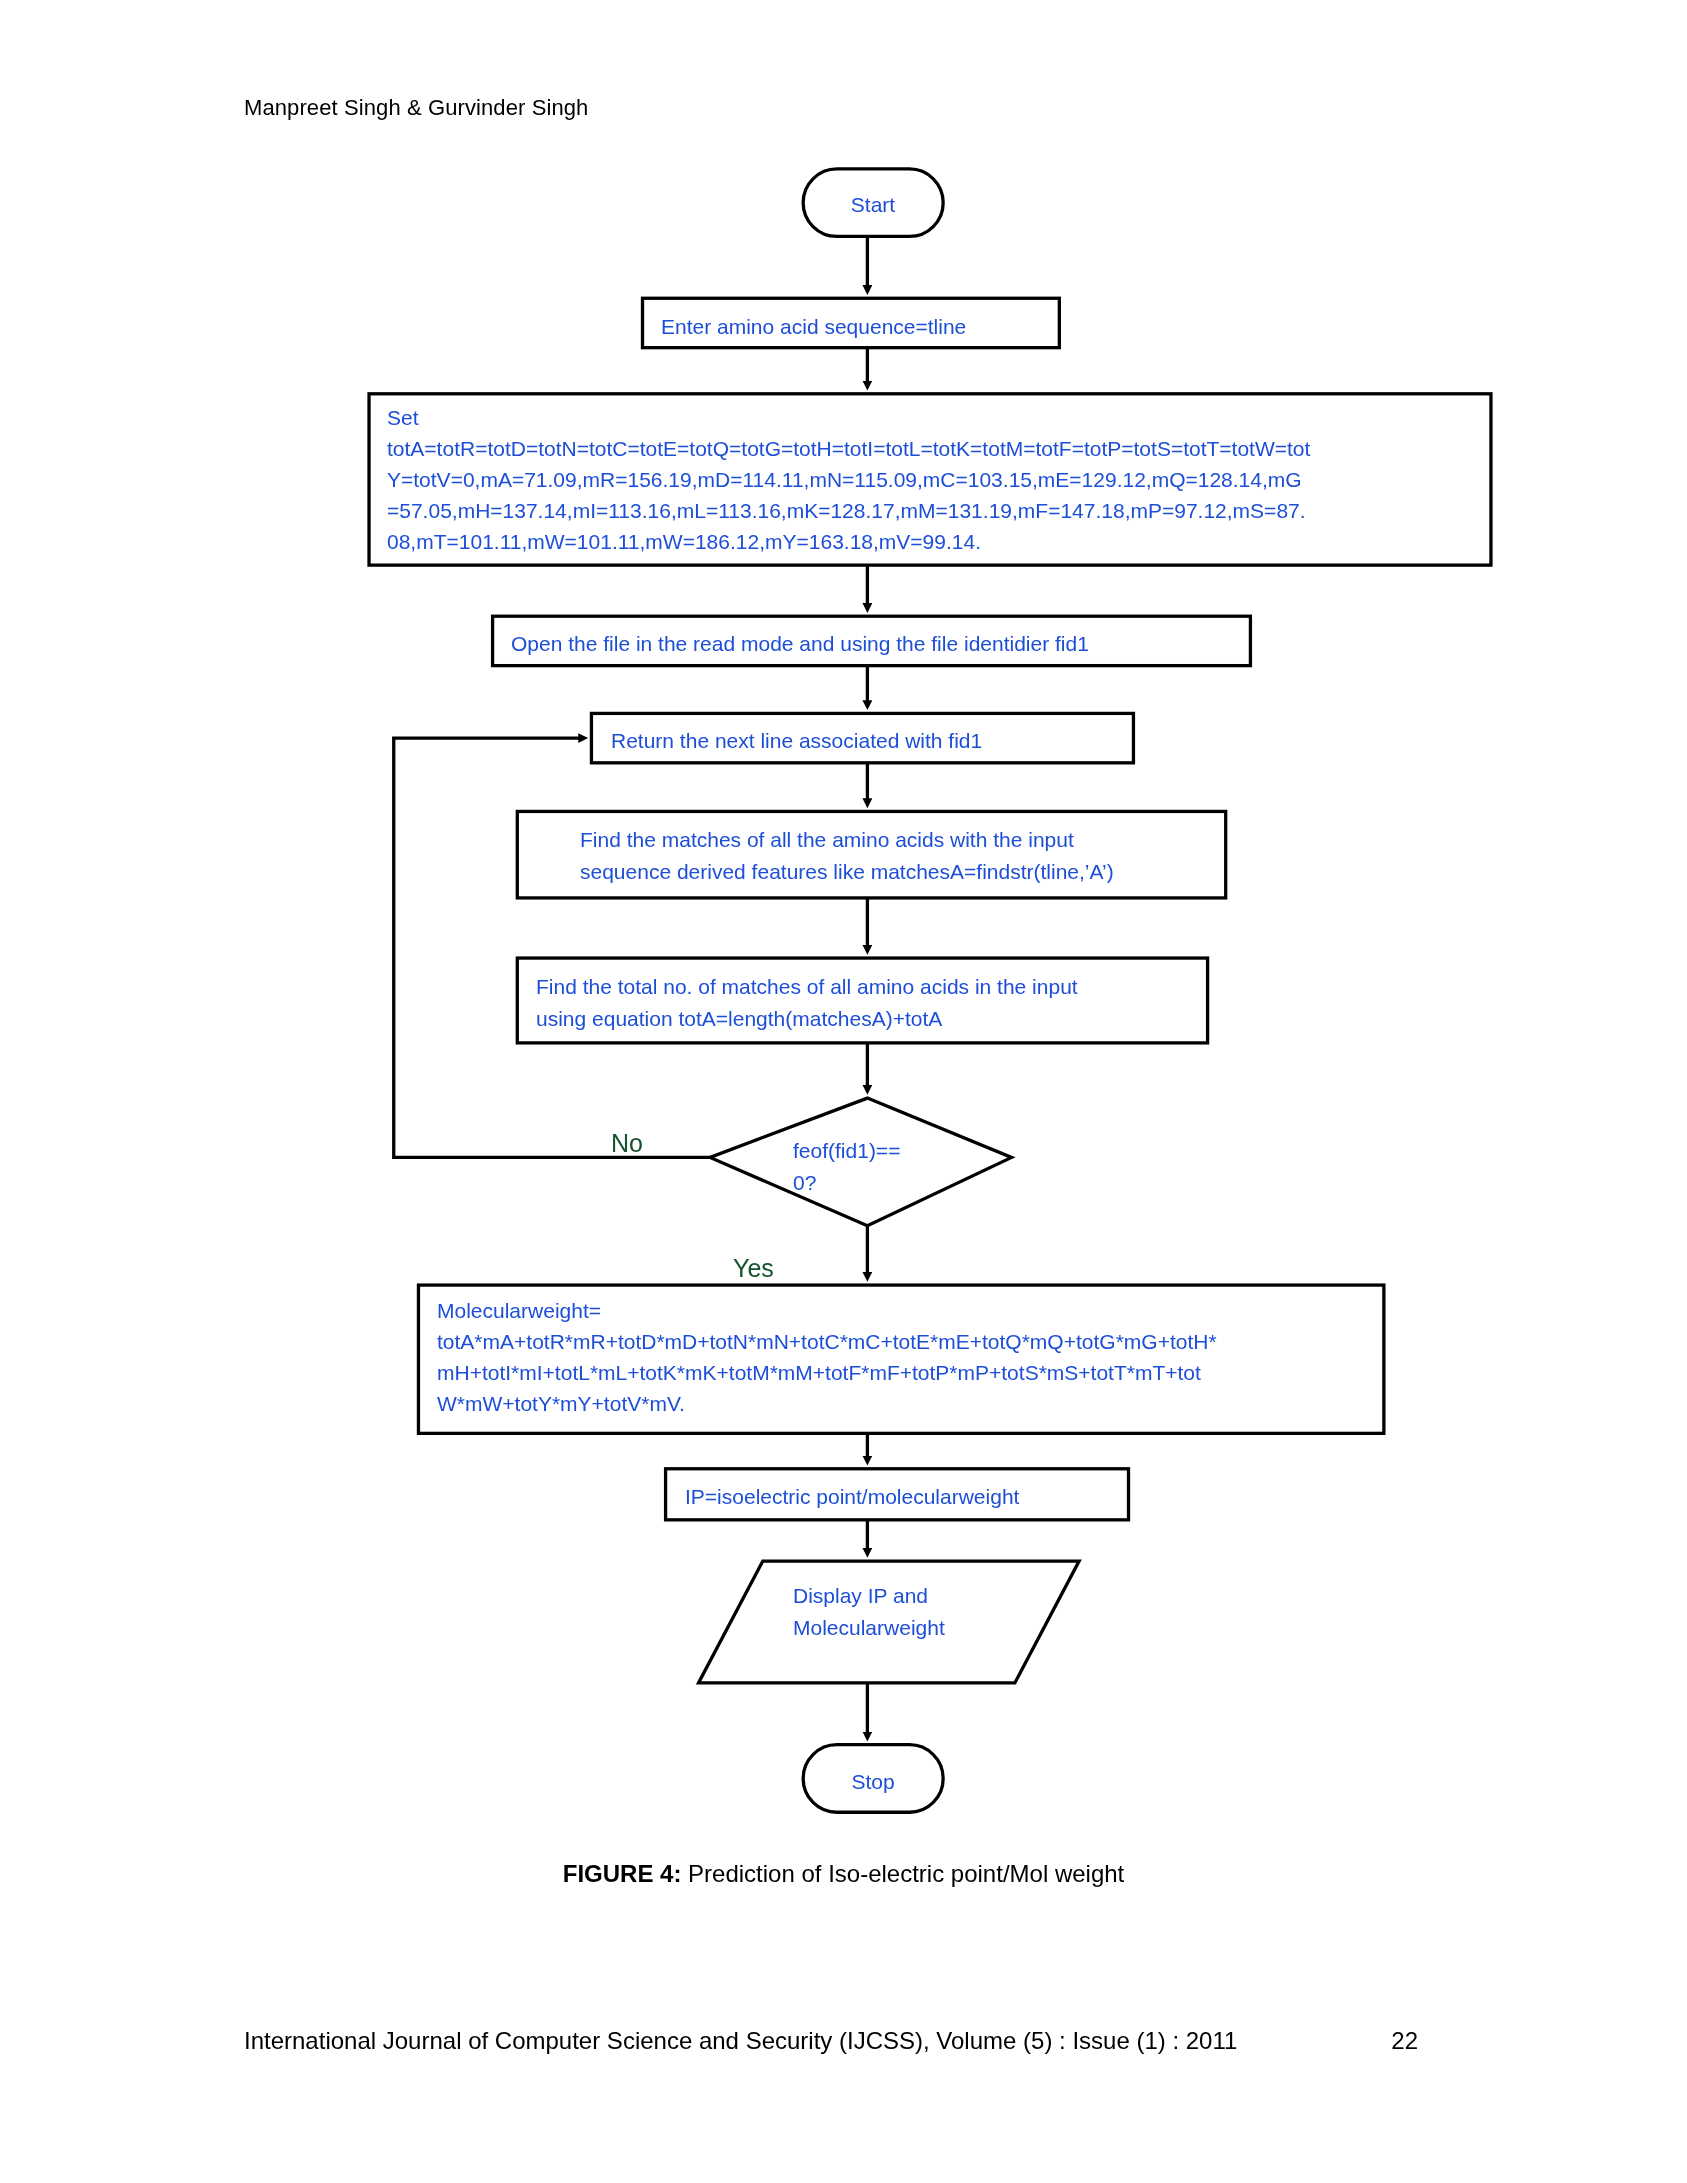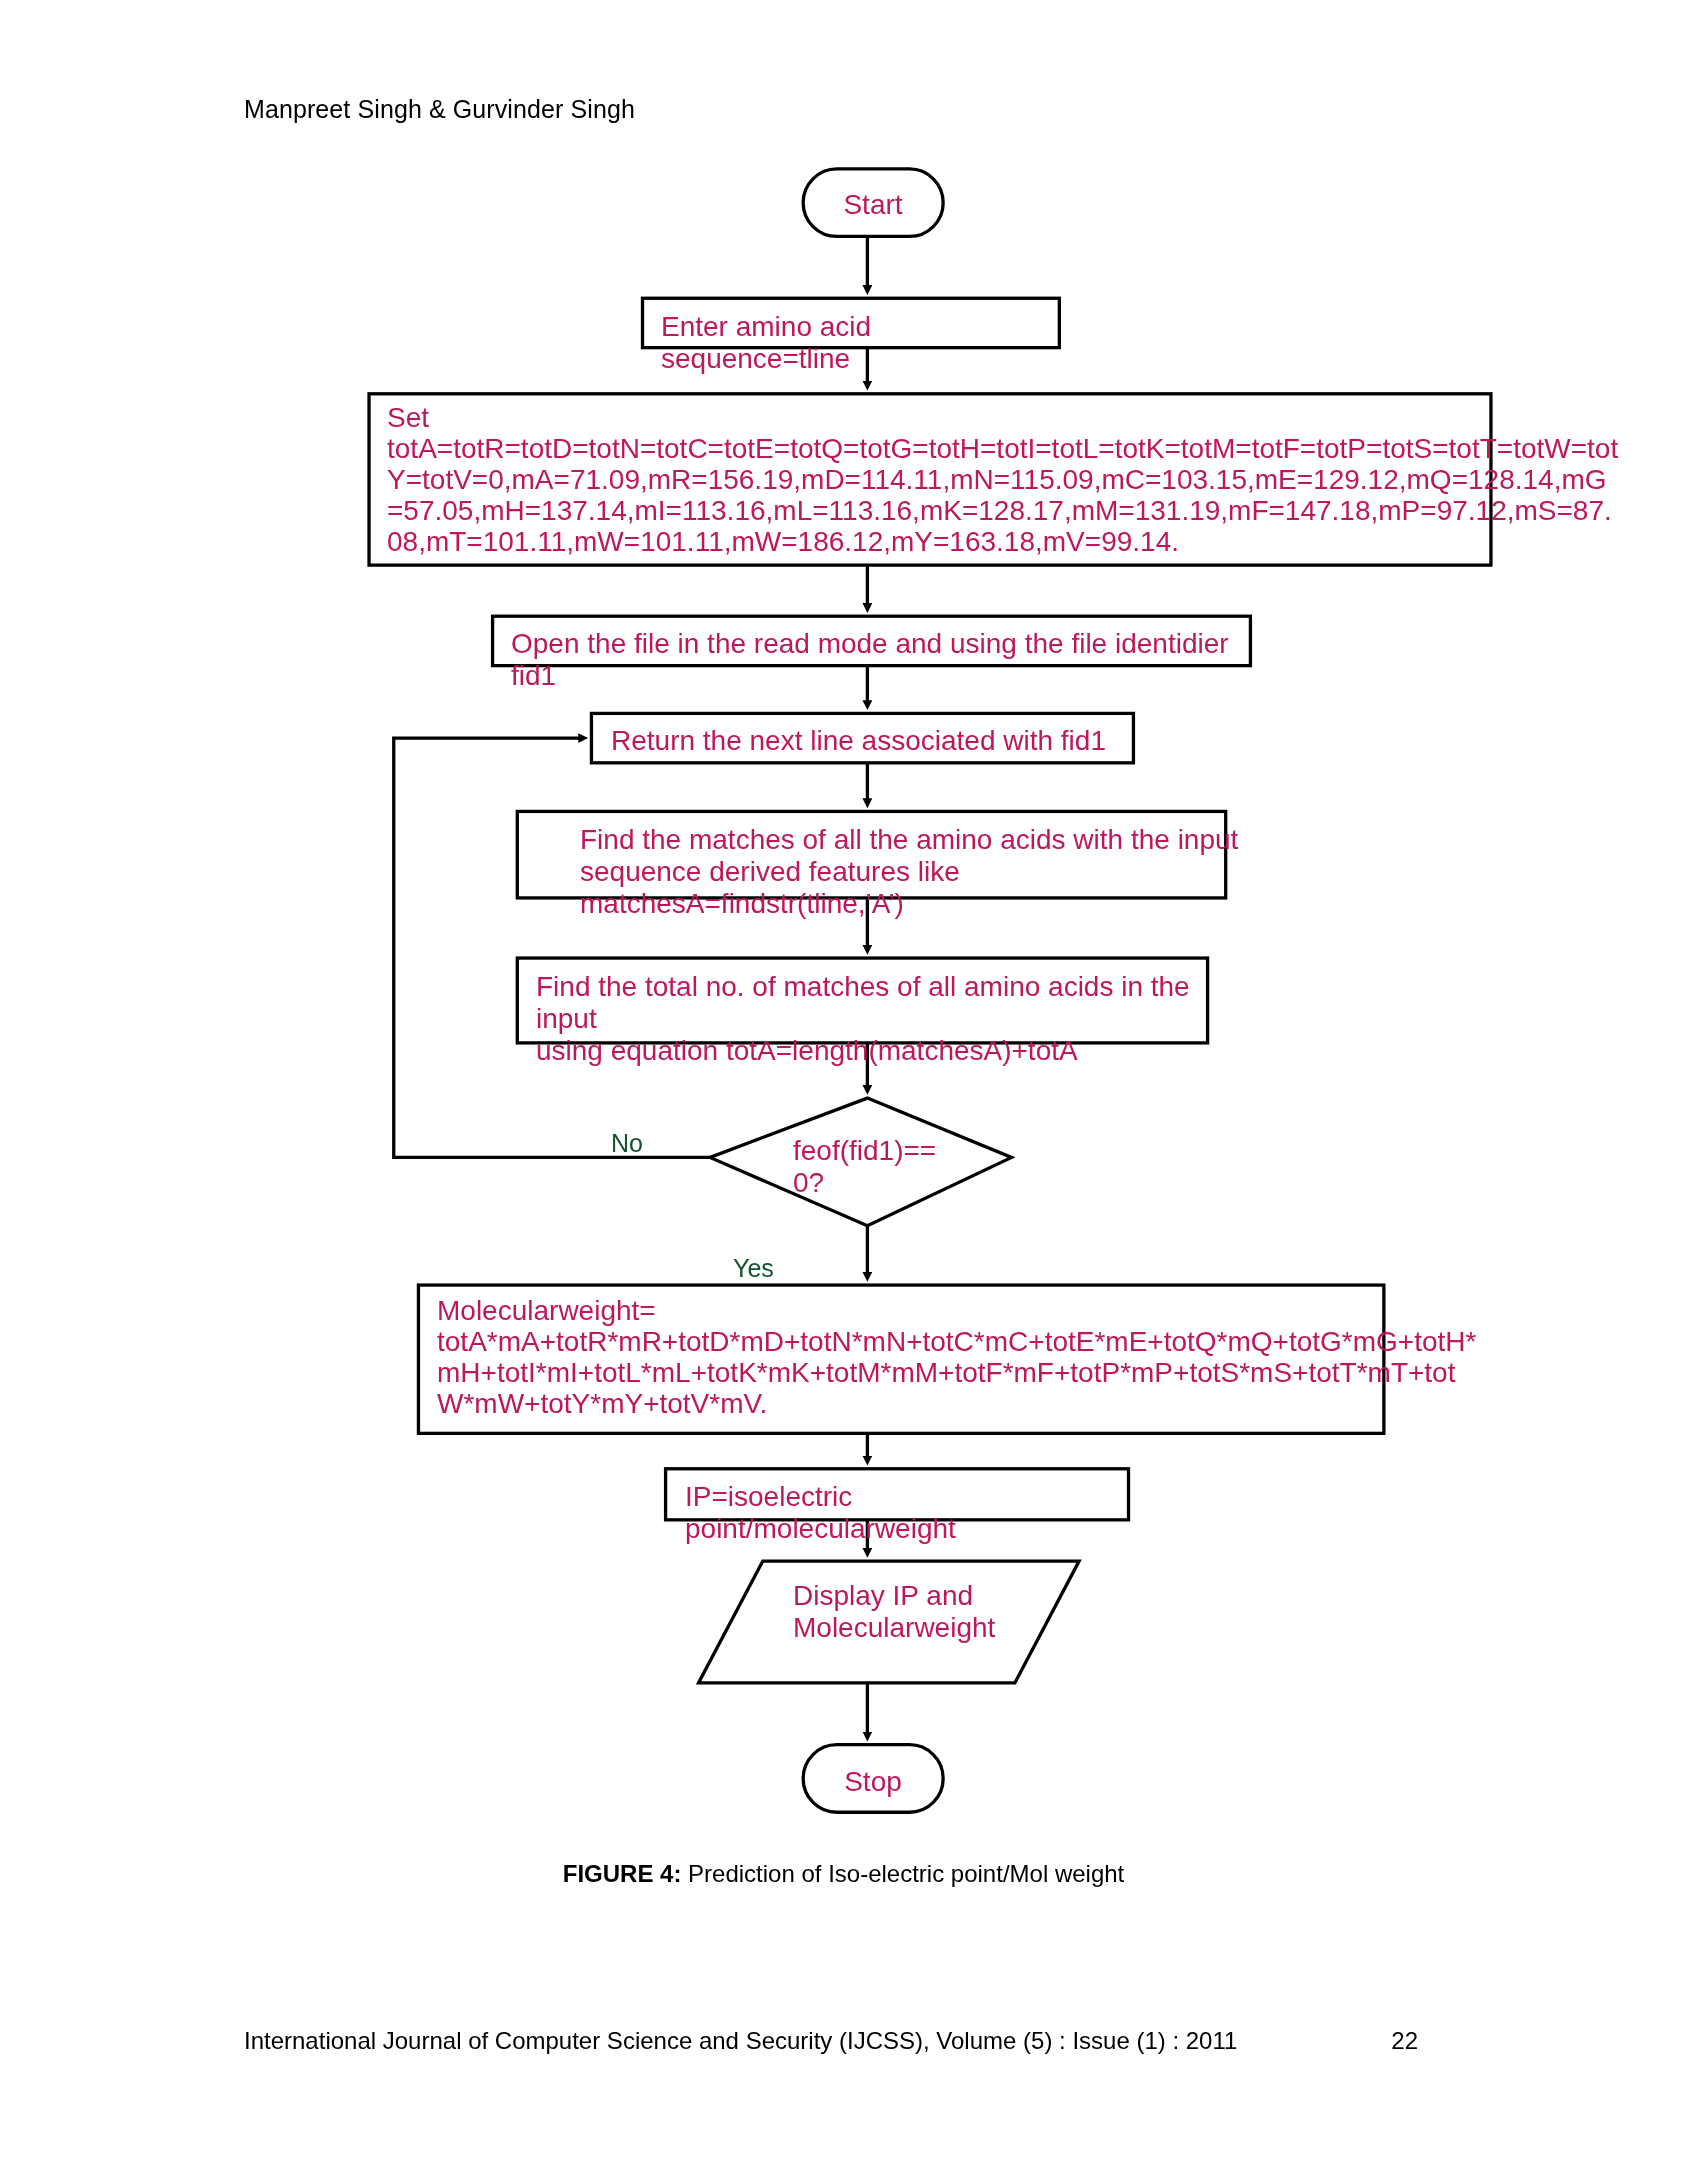--- a/index.html
+++ b/index.html
@@ -19,21 +19,21 @@
   .page {
     position: absolute;
     inset: 0;
   }
 
   
   .running-head {
     position: absolute;
     left: 244px;
     top: 95px;
-    font-size: 25px;
+    font-size: 22px;
     letter-spacing: 0.1px;
     white-space: nowrap;
   }
   .footer {
     position: absolute;
     left: 244px;
     top: 2027px;
     width: 1200px;
     font-size: 24px;
     display: flex;
@@ -69,24 +69,24 @@
     left: 0;
     top: 0;
     width: 1687px;
     height: 2183px;
     overflow: visible;
   }
 
   
   .nodetext {
     position: absolute;
-    font-size: 28px;
+    font-size: 21px;
     line-height: 32px;
     white-space: pre-wrap;
-    color: #be185d;
+    color: #1d4ed8;
   }
   .nodetext.center {
     text-align: center;
   }
   .edgelabel {
     position: absolute;
     font-size: 25px;
     color: #14532d;
     white-space: nowrap;
   }

